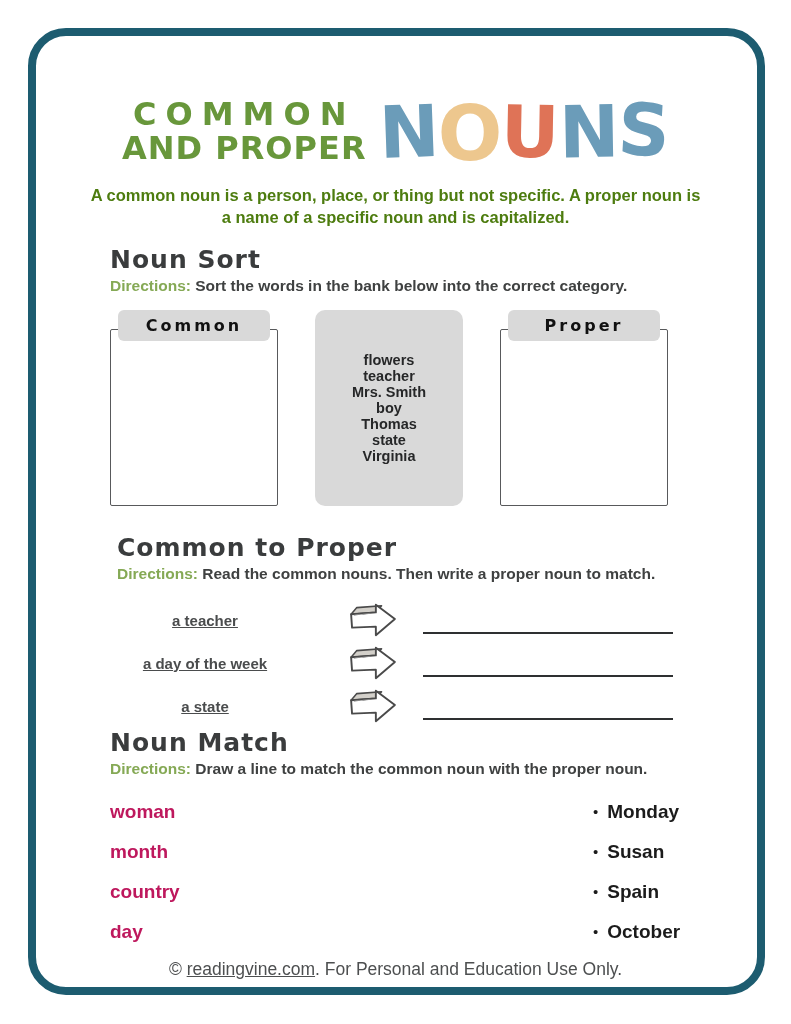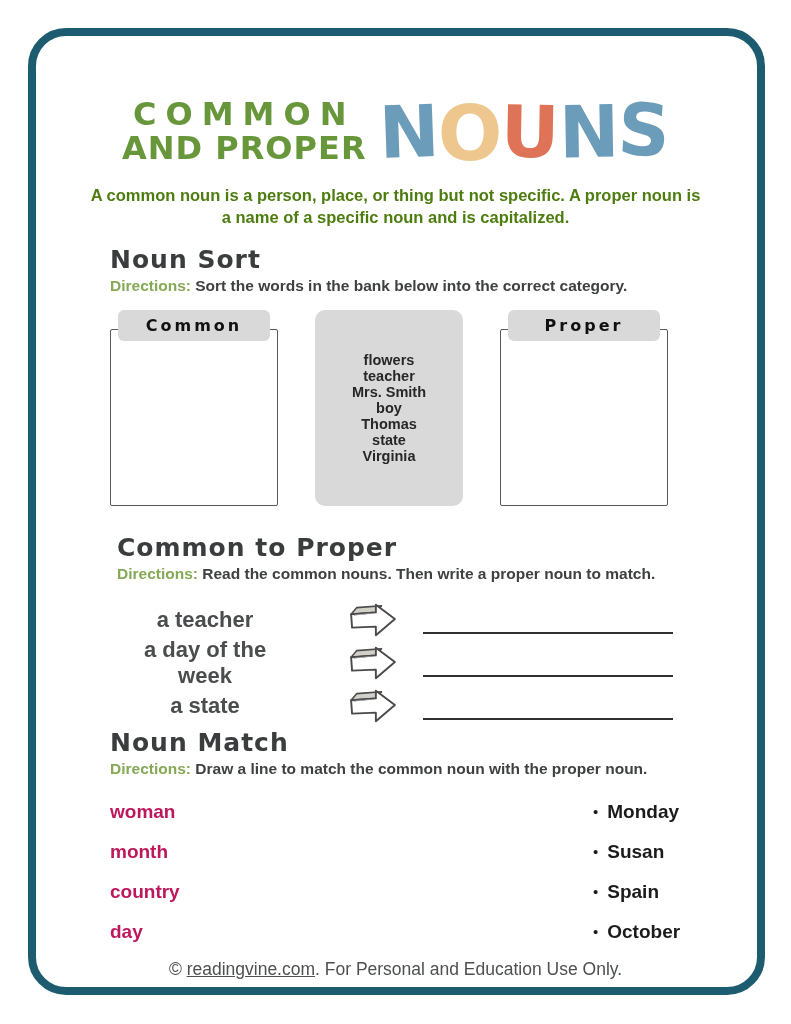--- a/index.html
+++ b/index.html
@@ -89,21 +89,21 @@
     text-align:center;
   }
   .word-bank .word { font-size:14.5px; font-weight:bold; color:#262728; }
 
   
   .section-ctp { margin-top:27px; margin-left:117px; }
   .ctp-rows { margin-top:16px; }
   .ctp-row { display:flex; align-items:center; height:43px; }
   .ctp-label {
     width:176px; text-align:center;
-    font-size:22px; font-weight:bold; color:#4a4c4d;
+    font-size:15px; font-weight:bold; color:#4a4c4d;text-decoration:underline;
   }
   .arrow-wrap { margin-left:54px; width:52px; height:40px; display:flex; align-items:center; }
   .write-line {
     margin-left:24px; width:250px; height:0;
     border-bottom:2.5px solid #2e3031;
     align-self:flex-end; margin-bottom:8px;
   }
 
   
   .section-match { }

